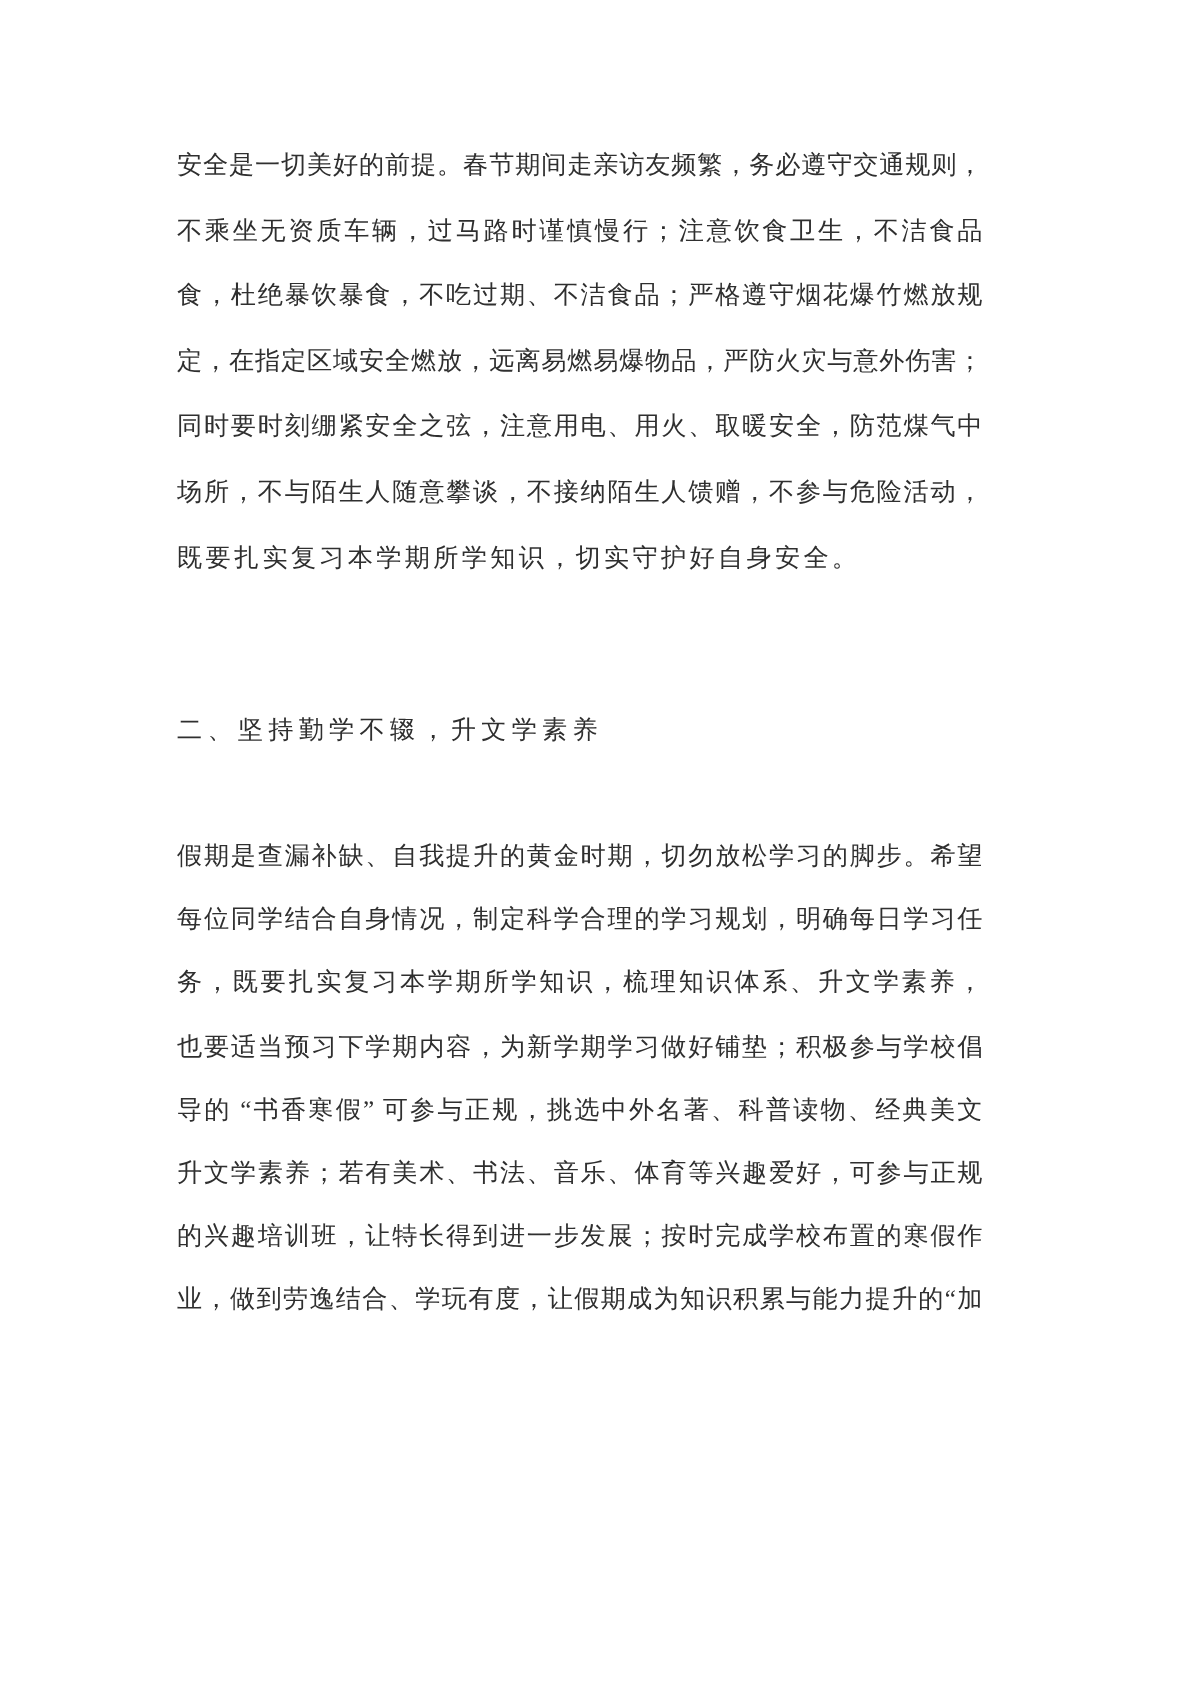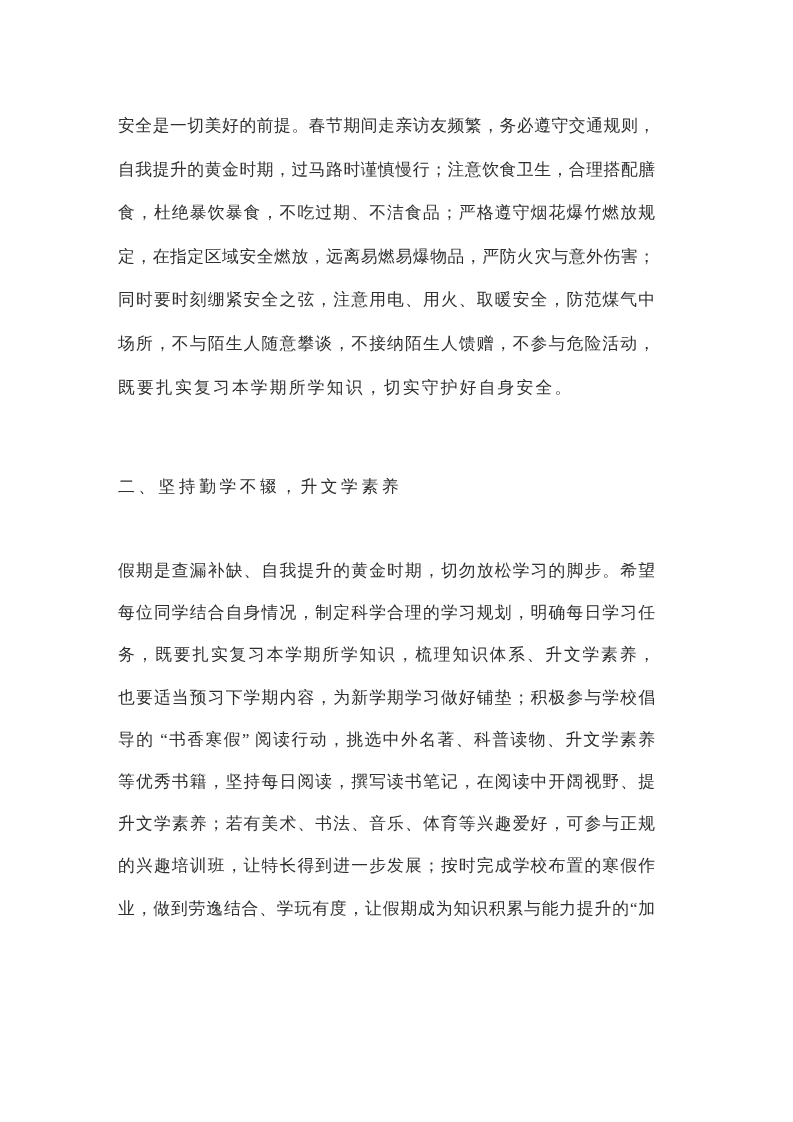--- a/index.html
+++ b/index.html
@@ -16,21 +16,21 @@
     font-family: "Liberation Serif", "DejaVu Serif", serif;
     color: #2f2f2f;
   }
   .text-block {
     position: absolute;
     left: 118px;
     width: 537px;
     font-size: 16.8px;
   }
   .para-safety {
-    top: 104px;
+    top: 88px;
     line-height: 43.6px;
   }
   .para-study {
     top: 550px;
     line-height: 42.2px;
   }
   .heading-block {
     top: 465px;
     line-height: 43.6px;
     letter-spacing: 3.5px;
@@ -48,35 +48,34 @@
     letter-spacing: 2.2px;
   }
 </style>
 </head>
 <body>
 
 <div class="page">
 
   <div class="text-block para-safety">
     <div class="line">安全是一切美好的前提。春节期间走亲访友频繁，务必遵守交通规则，</div>
-    <div class="line">自我提升的黄金时期，过马路时谨慎慢行；注意饮食卫生，合理搭配膳</div>
+    <div class="line">不乘坐无资质车辆，过马路时谨慎慢行；注意饮食卫生，不洁食品</div>
     <div class="line">食，杜绝暴饮暴食，不吃过期、不洁食品；严格遵守烟花爆竹燃放规</div>
     <div class="line">定，在指定区域安全燃放，远离易燃易爆物品，严防火灾与意外伤害；</div>
     <div class="line">同时要时刻绷紧安全之弦，注意用电、用火、取暖安全，防范煤气中</div>
     <div class="line">场所，不与陌生人随意攀谈，不接纳陌生人馈赠，不参与危险活动，</div>
     <div class="line last">既要扎实复习本学期所学知识，切实守护好自身安全。</div>
   </div>
 
   <div class="text-block heading-block">二、坚持勤学不辍，升文学素养</div>
 
   <div class="text-block para-study">
     <div class="line">假期是查漏补缺、自我提升的黄金时期，切勿放松学习的脚步。希望</div>
     <div class="line">每位同学结合自身情况，制定科学合理的学习规划，明确每日学习任</div>
     <div class="line">务，既要扎实复习本学期所学知识，梳理知识体系、升文学素养，</div>
     <div class="line">也要适当预习下学期内容，为新学期学习做好铺垫；积极参与学校倡</div>
-    <div class="line">导的 “书香寒假” 阅读行动，挑选中外名著、科普读物、升文学素养</div>
-    <div class="line">等优秀书籍，坚持每日阅读，撰写读书笔记，在阅读中开阔视野、提</div>
+    <div class="line">导的 “书香寒假” 可参与正规，挑选中外名著、科普读物、经典美文</div>
     <div class="line">升文学素养；若有美术、书法、音乐、体育等兴趣爱好，可参与正规</div>
     <div class="line">的兴趣培训班，让特长得到进一步发展；按时完成学校布置的寒假作</div>
     <div class="line">业，做到劳逸结合、学玩有度，让假期成为知识积累与能力提升的“加</div>
   </div>
 
 </div>
 
 </body></html>

